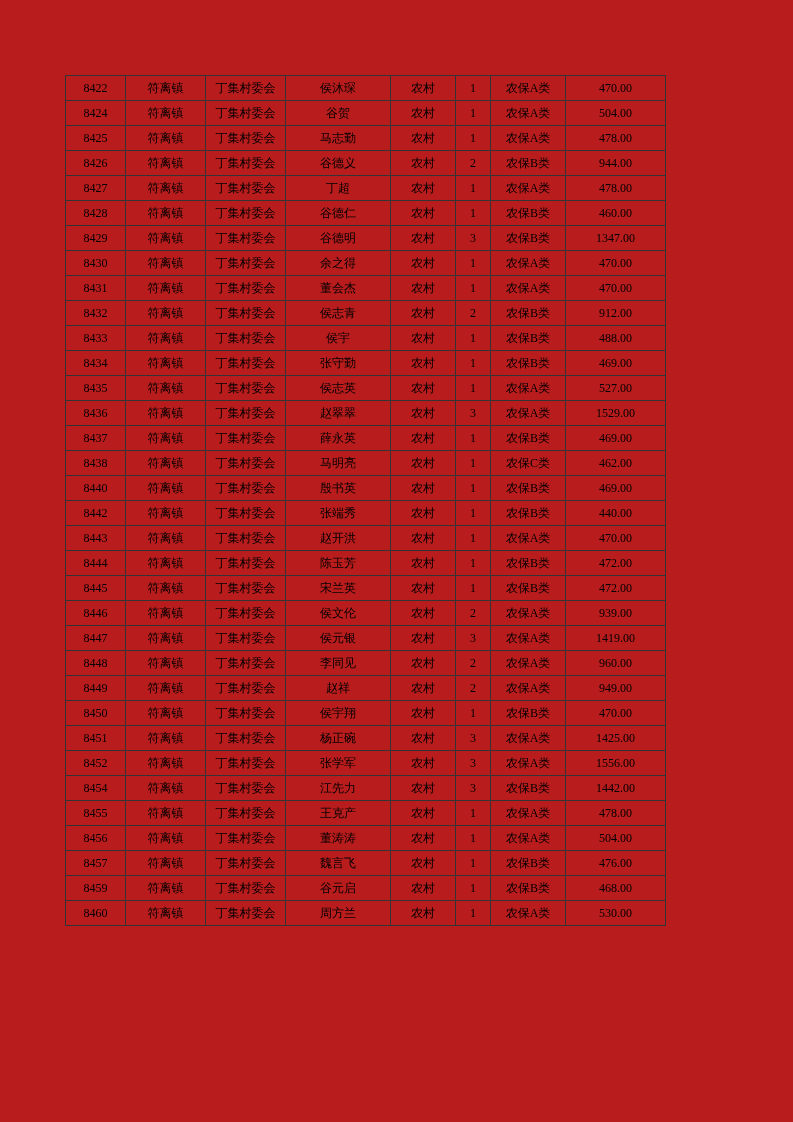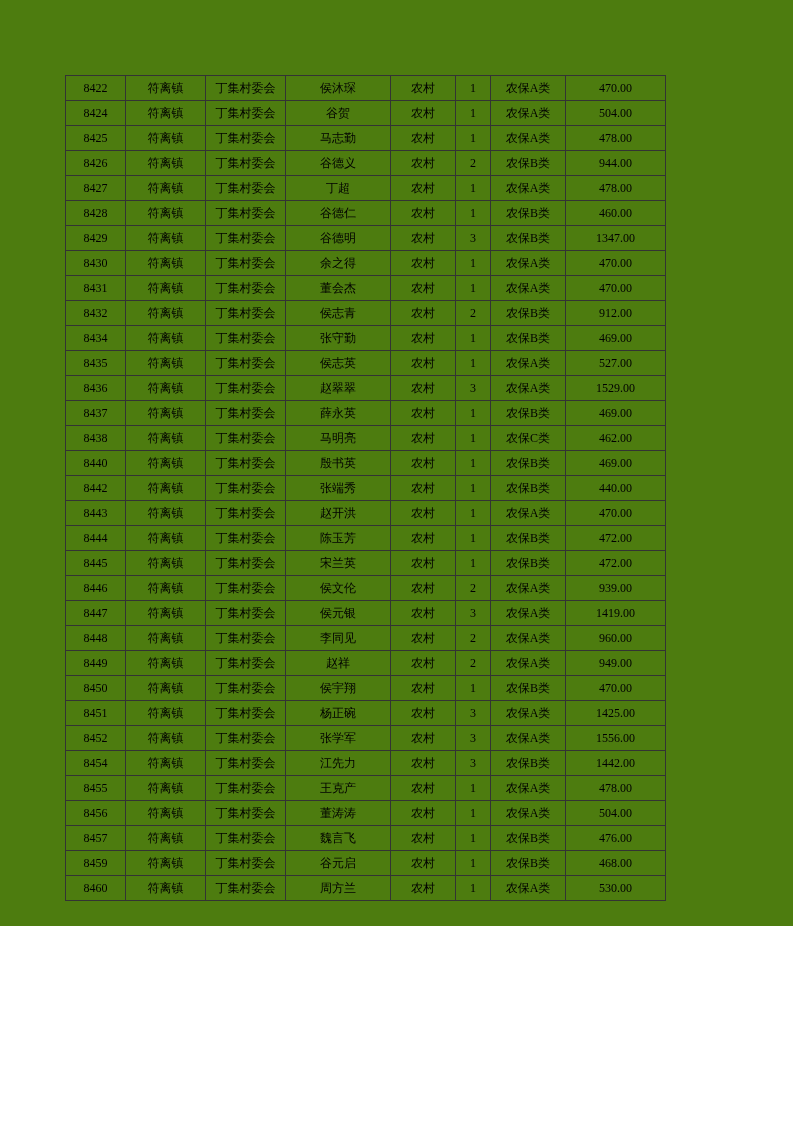--- a/index.html
+++ b/index.html
@@ -9,22 +9,22 @@
   body {
     width: 793px;
     height: 1122px;
     background: #ffffff;
     font-family: "Liberation Serif", "DejaVu Serif", serif;
     color: #000000;
   }
   .page {
     position: relative;
     width: 793px;
-    height: 926px;
-    background: #4d7c0f;
+    height: 1122px;
+    background: #b91c1c;
     overflow: hidden;
   }
   table.data-table {
     position: absolute;
     left: 65px;
     top: 75px;
     width: 600px;
     border-collapse: collapse;
     table-layout: fixed;
   }
@@ -168,20 +168,30 @@
     <td>8432</td>
     <td>符离镇</td>
     <td>丁集村委会</td>
     <td>侯志青</td>
     <td>农村</td>
     <td>2</td>
     <td>农保B类</td>
     <td>912.00</td>
   </tr>
 
+  <tr>
+    <td>8433</td>
+    <td>符离镇</td>
+    <td>丁集村委会</td>
+    <td>侯宇</td>
+    <td>农村</td>
+    <td>1</td>
+    <td>农保B类</td>
+    <td>488.00</td>
+  </tr>
 
   <tr>
     <td>8434</td>
     <td>符离镇</td>
     <td>丁集村委会</td>
     <td>张守勤</td>
     <td>农村</td>
     <td>1</td>
     <td>农保B类</td>
     <td>469.00</td>

